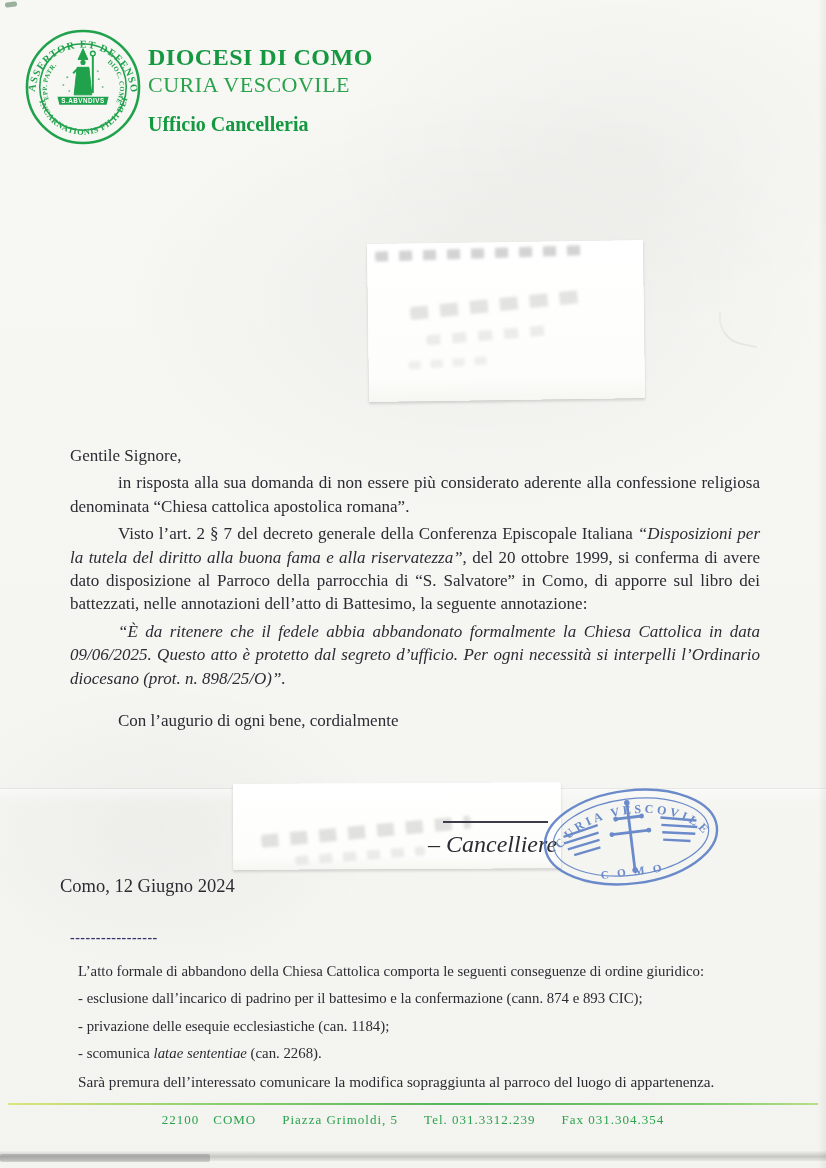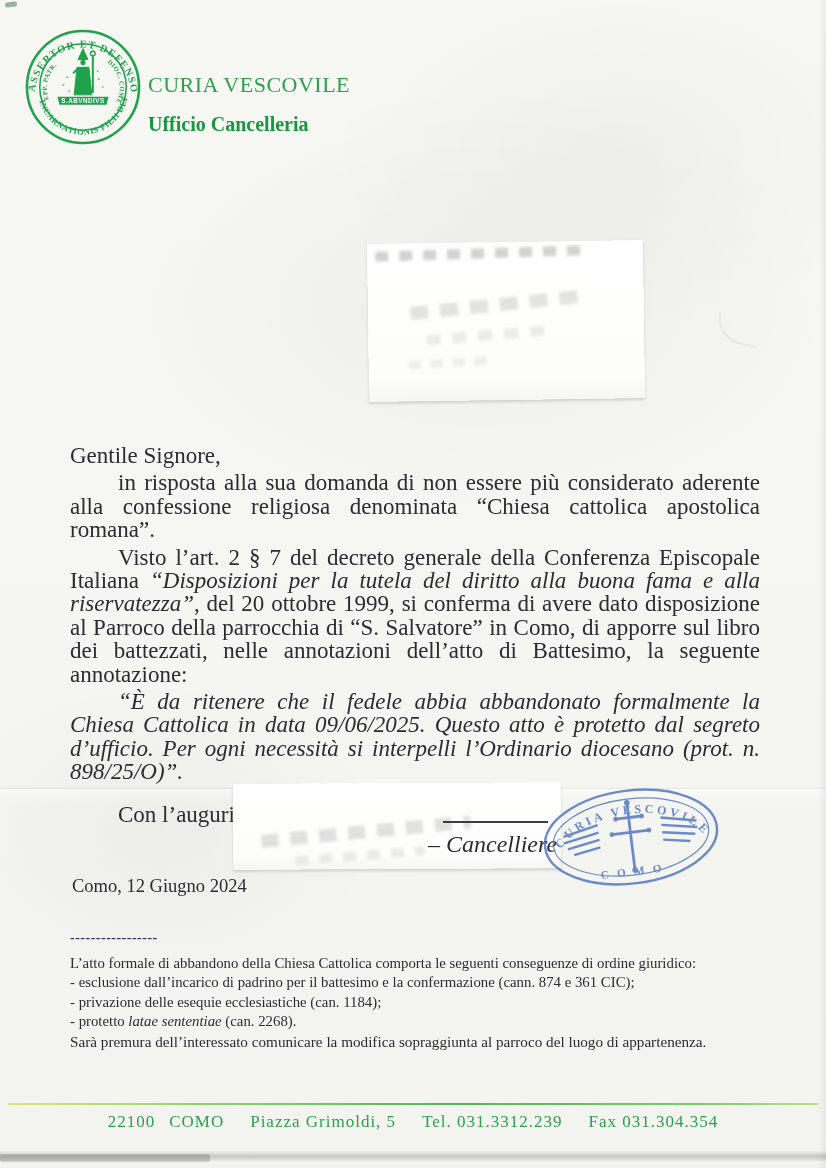--- a/index.html
+++ b/index.html
@@ -19,40 +19,40 @@
   .hdr-org{position:absolute;left:148px;top:44px;font-size:24px;font-weight:bold;letter-spacing:.5px;color:#169840;}
   .hdr-dept{position:absolute;left:148px;top:72px;font-size:22px;letter-spacing:.5px;color:#2aa24c;}
   .hdr-office{position:absolute;left:148px;top:113px;font-size:20px;font-weight:bold;color:#169840;text-align:center;}
   
   .patch{position:absolute;background:linear-gradient(180deg,#ffffff 0%,#fdfdfb 85%,#f6f6f2 100%);
          box-shadow:0 2px 3px rgba(0,0,0,0.14), 0 0 1px rgba(0,0,0,0.08);}
   .patch1{left:368px;top:242px;width:276px;height:158px;transform:rotate(-0.8deg);}
   .patch2{left:233px;top:783px;width:328px;height:86px;transform:rotate(-0.3deg);}
   .bleed{position:absolute;filter:blur(1.4px);border-radius:3px;}
   
-  .body-text{position:absolute;left:70px;top:444px;width:690px;font-size:23px;line-height:23.4px;text-align:justify;}
+  .body-text{position:absolute;left:70px;top:444px;width:690px;font-size:17px;line-height:23.4px;text-align:justify;}
   .body-text p{margin:4px 0 0 0;text-indent:48px;}
   .body-text p.salutation{margin-top:0;text-indent:0;}
   .body-text p.closing{margin-top:19px;}
   .quote{font-style:italic;}
   .it{font-style:italic;text-align:center;}
   
   .sig-line{position:absolute;left:443px;top:821px;width:105px;height:2px;background:#3c3c48;}
   .sig-role{position:absolute;left:428px;top:831px;font-size:24px;font-style:italic;color:#2b2b33;}
   .stamp{position:absolute;left:538px;top:785px;width:186px;height:104px;transform:rotate(-7deg);opacity:.82;}
-  .place-date{position:absolute;left:72px;top:876px;font-size:18.5px;}
+  .place-date{position:absolute;left:60px;top:876px;font-size:18.5px;}
   
   .fn-sep{position:absolute;left:70px;top:930px;font-size:14px;font-weight:bold;letter-spacing:.5px;color:#34346b;}
   .footnote{position:absolute;left:70px;top:954px;width:700px;font-size:14.8px;line-height:19.4px;}
-  .footnote div{margin:0;}
+  .footnote div{margin:8px;}
   .fn-bold{font-weight:normal;font-size:15.2px;}
   
   .footer-rule{position:absolute;left:8px;top:1103px;width:810px;height:2px;
     background:linear-gradient(90deg,#dde47e 0%,#8ecf6e 25%,#56b45c 55%,#7cc96d 85%,#b9df86 100%);}
-  .footer{position:absolute;left:0;top:1112px;width:826px;text-align:center;color:#2aa24c;font-size:17px;letter-spacing:1px;}
+  .footer{position:absolute;left:0;top:1112px;width:826px;text-align:center;color:#2aa24c;font-size:13px;letter-spacing:1px;}
   .footer span{display:inline-block;}
   .fgap-s{margin-right:14px;} .fgap-m{margin-right:26px;}
   
   .crease-sig{position:absolute;left:0;top:788px;width:826px;height:1px;background:rgba(0,0,0,0.05);}
   .crease-sig2{position:absolute;left:0;top:789px;width:826px;height:14px;background:linear-gradient(180deg,rgba(255,255,255,.5),transparent);}
   .curl-mark{position:absolute;left:716px;top:316px;width:42px;height:26px;border:0;border-bottom:2px solid rgba(0,0,0,0.06);border-left:2px solid rgba(0,0,0,0.04);border-bottom-left-radius:30px;transform:rotate(12deg);}
   .corner-speck{position:absolute;left:5px;top:2px;width:12px;height:5px;background:rgba(40,90,50,.45);border-radius:2px;transform:rotate(-8deg);}
   .scan-bottom{position:absolute;left:0;top:1151px;width:826px;height:10px;
     background:linear-gradient(180deg,rgba(0,0,0,0.02),rgba(0,0,0,0.18) 55%,rgba(0,0,0,0.05));}
   .scan-bottom-left{position:absolute;left:0;top:1154px;width:210px;height:8px;background:rgba(0,0,0,0.16);border-radius:2px;}
@@ -98,20 +98,21 @@
       <circle cx="76" cy="52" r="1" stroke="none" opacity=".7"></circle>
       <circle cx="80" cy="60" r="1" stroke="none" opacity=".6"></circle>
       <circle cx="75" cy="44" r="1" stroke="none" opacity=".6"></circle>
     </g>
     <g>
       <path d="M34,70 L86,70 L84,78 L36,78 Z" fill="#1fa24b"></path>
       <text x="60" y="76.4" text-anchor="middle" font-size="6.4" font-weight="bold" fill="#ffffff" font-family="Liberation Sans, sans-serif" letter-spacing="0.5">S.ABVNDIVS</text>
     </g>
   </svg>
 
+  <div class="hdr-org">DIOCESI DI COMO</div>
   <div class="hdr-dept">CURIA VESCOVILE</div>
   <div class="hdr-office">Ufficio Cancelleria</div>
 
   <div class="patch patch1">
     <div class="bleed" style="left:8px;top:6px;width:215px;height:10px;transform:rotate(-1deg);background:repeating-linear-gradient(90deg,rgba(110,110,110,.30) 0 13px,transparent 13px 24px);"></div>
     <div class="bleed" style="left:42px;top:56px;width:180px;height:13px;transform:rotate(-5deg);background:repeating-linear-gradient(90deg,rgba(120,120,120,.20) 0 18px,transparent 18px 30px);"></div>
     <div class="bleed" style="left:58px;top:88px;width:125px;height:10px;transform:rotate(-4deg);background:repeating-linear-gradient(90deg,rgba(130,130,130,.15) 0 14px,transparent 14px 26px);"></div>
     <div class="bleed" style="left:40px;top:116px;width:85px;height:8px;transform:rotate(-3deg);background:repeating-linear-gradient(90deg,rgba(130,130,130,.12) 0 12px,transparent 12px 22px);"></div>
   </div>
 
@@ -174,23 +175,23 @@
       <textPath href="#stampTop" startOffset="8">CURIA VESCOVILE</textPath>
     </text>
     <text x="100" y="96" text-anchor="middle" font-size="12" font-weight="bold" fill="#4d73c2" letter-spacing="9" font-family="Liberation Serif, serif">COMO</text>
   </svg>
 
   <div class="place-date">Como, 12 Giugno 2024</div>
 
   <div class="fn-sep">-----------------</div>
   <div class="footnote">
     <div>L’atto formale di abbandono della Chiesa Cattolica comporta le seguenti conseguenze di ordine giuridico:</div>
-    <div>- esclusione dall’incarico di padrino per il battesimo e la confermazione (cann. 874 e 361 CIC);</div>
+    <div>- esclusione dall’incarico di padrino per il battesimo e la confermazione (cann. 874 e 893 CIC);</div>
     <div>- privazione delle esequie ecclesiastiche (can. 1184);</div>
-    <div><span>- protetto </span><span class="it">latae sententiae</span><span> (can. 2268).</span></div>
+    <div><span>- scomunica </span><span class="it">latae sententiae</span><span> (can. 2268).</span></div>
     <div class="fn-bold">Sarà premura dell’interessato comunicare la modifica sopraggiunta al parroco del luogo di appartenenza.</div>
   </div>
 
   <div class="footer-rule"></div>
   <div class="footer">
     <span class="fgap-s">22100</span><span class="fgap-m">COMO</span><span class="fgap-m">Piazza  Grimoldi,  5</span><span class="fgap-m">Tel.  031.3312.239</span><span>Fax 031.304.354</span>
   </div>
 
   <div class="curl-mark"></div>
   <div class="corner-speck"></div>

